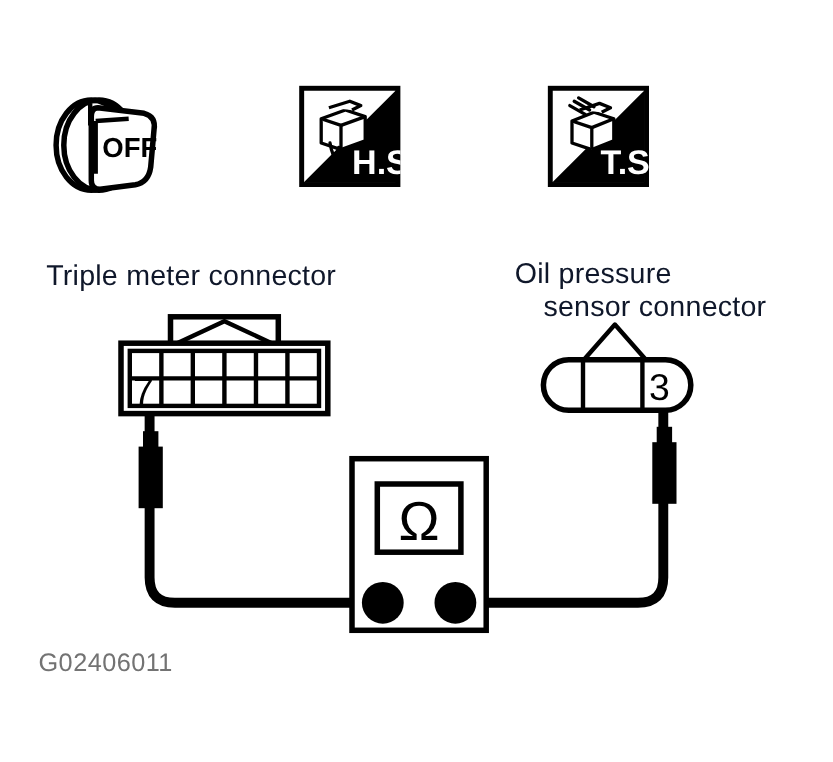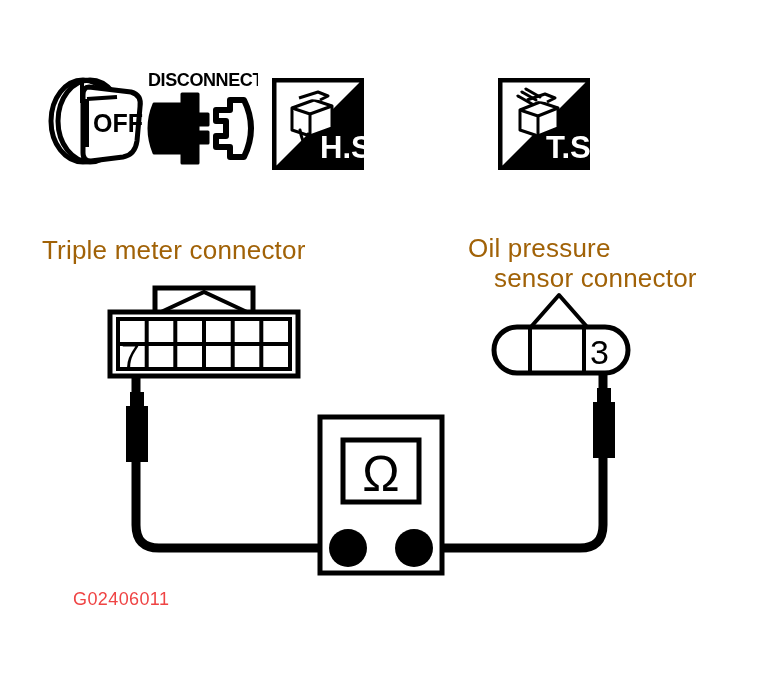--- a/index.html
+++ b/index.html
@@ -22,72 +22,58 @@
   .abs { position: absolute; }
 
   
   .icon-svg { display: block; }
 
   
   .label {
     font-family: "Liberation Sans", sans-serif;
     font-size: 26px;
     font-weight: 400;
-    color: #a16207;
+    color: #0f172a;
     letter-spacing: 0.2px;
     line-height: 1.14;
     white-space: pre;
   }
   .figure-id {
     font-family: "Liberation Sans", sans-serif;
-    font-size: 18px;
+    font-size: 23px;
     font-weight: 400;
-    color: #ef4444;
+    color: #737373;
     letter-spacing: 0.4px;
     white-space: pre;
-    margin-left: 38px;
   }
   .diagram-svg { display: block; }
 </style>
 </head>
 <body>
 
 <div id="page">
 
-  <div class="abs" style="left:43px; top:69px;">
+  <div class="abs" style="left:43px; top:80px;">
     <svg class="icon-svg" width="108" height="104" viewBox="0 0 108 104">
 
       <ellipse cx="40" cy="52" rx="32" ry="41" fill="none" stroke="#000" stroke-width="5"></ellipse>
       <ellipse cx="47" cy="52" rx="32" ry="41" fill="none" stroke="#000" stroke-width="5"></ellipse>
 
       <path d="M 46 18 L 88 23 Q 99 26 97 38 L 94 72 Q 92 86 80 88
                L 48 92 Q 40 92 40 84 L 40 26 Q 40 18 46 18 Z" fill="#ffffff" stroke="#000" stroke-width="5" stroke-linejoin="round"></path>
 
       <path d="M 44 30 L 74 28" fill="none" stroke="#000" stroke-width="4"></path>
       <path d="M 44 30 L 44 78" fill="none" stroke="#000" stroke-width="4"></path>
 
       <path d="M 39 14 L 39 34" fill="none" stroke="#000" stroke-width="4"></path>
 
       <text x="50" y="63" font-family="Liberation Sans, sans-serif" font-size="25" font-weight="700" fill="#000">OFF</text>
     </svg>
   </div>
 
-  <div class="abs" style="left:146px; top:70px;">
-    <svg class="icon-svg" width="112" height="102" viewBox="0 0 112 102">
-      <text x="2" y="16" font-family="Liberation Sans, sans-serif" font-size="18" font-weight="700" fill="#000" letter-spacing="-0.4">DISCONNECT</text>
-
-      <path d="M 8 34 L 36 34 L 36 24 L 52 24 L 52 44 L 62 44 L 62 55
-               L 52 55 L 52 62 L 62 62 L 62 73 L 52 73 L 52 93
-               L 36 93 L 36 83 L 8 83 Q -2 58 8 34 Z" fill="#000000" stroke="#000" stroke-width="3" stroke-linejoin="round"></path>
-
-      <path d="M 70 40 L 84 40 L 84 30 L 98 30 Q 112 58 98 87
-               L 84 87 L 84 77 L 70 77 L 70 66 L 80 66 L 80 51
-               L 70 51 Z" fill="#ffffff" stroke="#000" stroke-width="6" stroke-linejoin="round"></path>
-    </svg>
-  </div>
 
   <div class="abs" style="left:272px; top:78px;">
     <svg class="icon-svg" width="92" height="92" viewBox="0 0 92 92">
       <rect x="2" y="2" width="88" height="88" fill="#ffffff" stroke="#000" stroke-width="5"></rect>
 
       <path d="M 88 4 L 88 88 L 4 88 Z" fill="#000000"></path>
 
       <g stroke="#000" stroke-width="3" fill="#ffffff" stroke-linejoin="round">
         <path d="M 20 30 L 42 22 L 60 28 L 60 50 L 38 58 L 20 52 Z"></path>
         <path d="M 20 30 L 38 36 L 38 58"></path>

